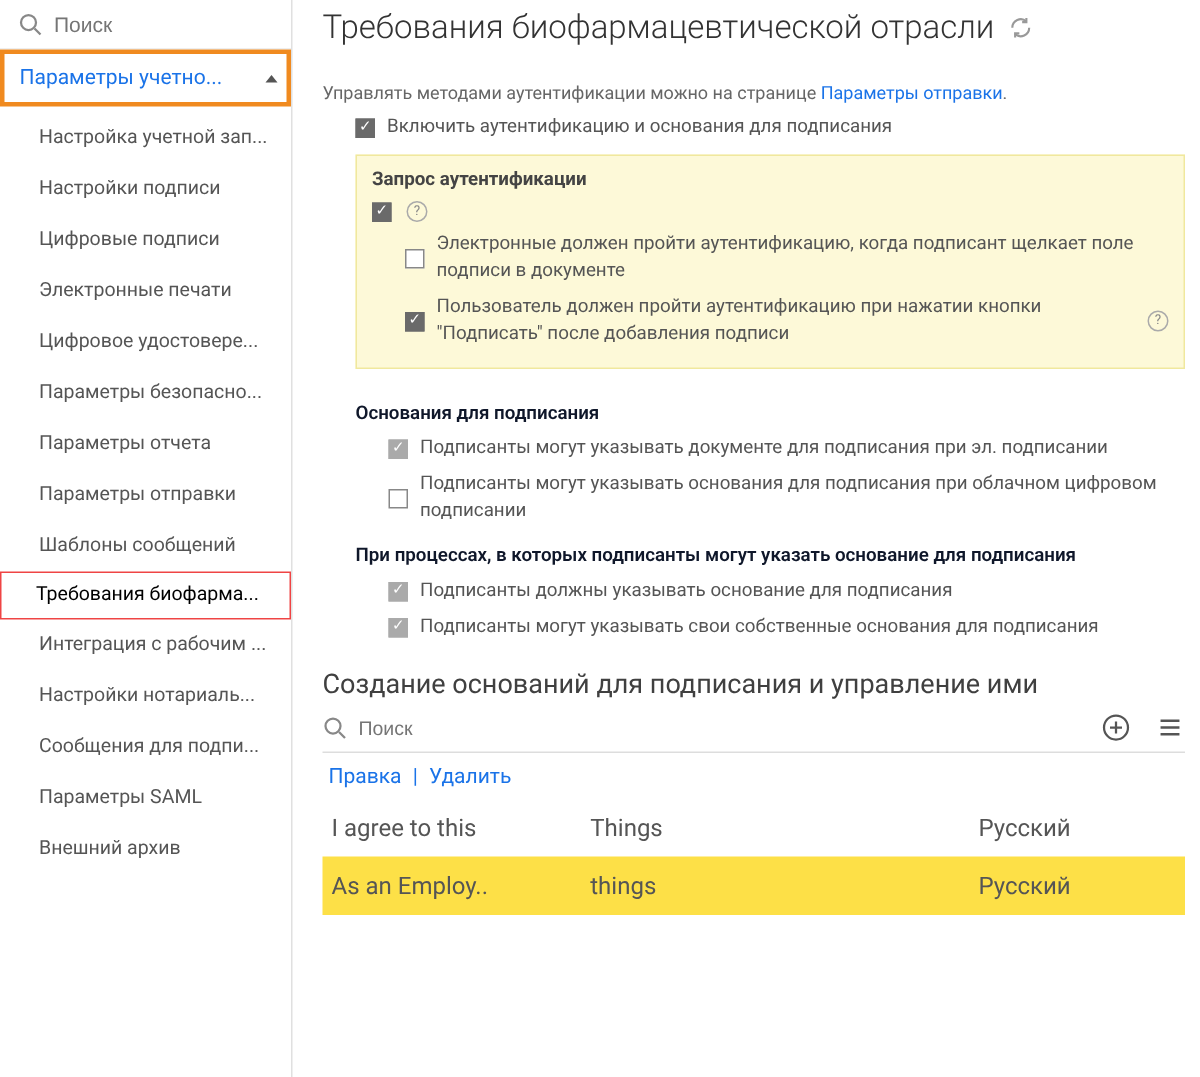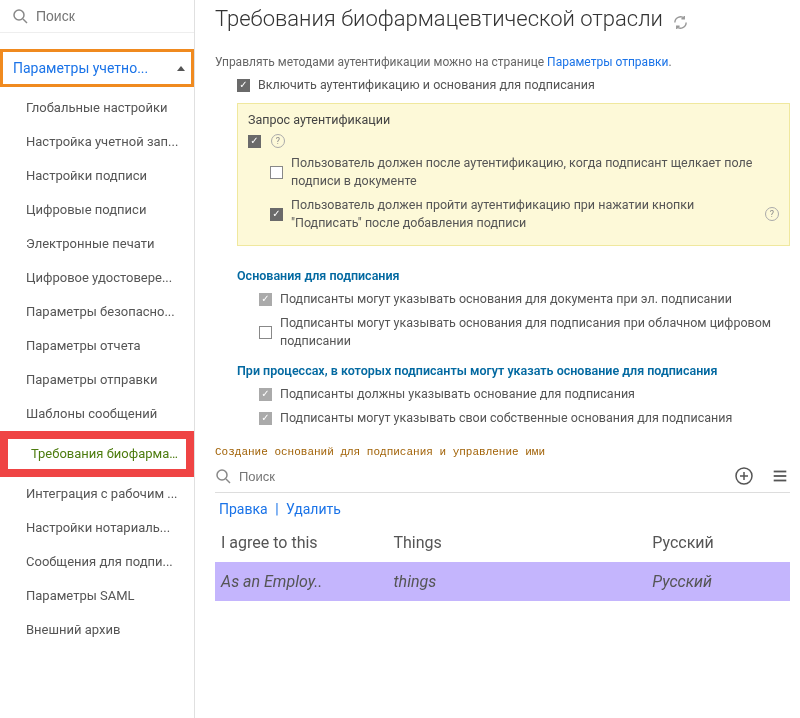--- a/index.html
+++ b/index.html
@@ -43,54 +43,53 @@
   }
   .sidebar-header {
     display: flex;
     align-items: center;
     justify-content: space-between;
     padding: 8px 6px 8px 10px;
     border: 3px solid #f08a1f;
     color: #1a73e8;
     font-size: 14px;
     cursor: pointer;
-    margin-top: 16px;
   }
   .sidebar-header span { white-space: nowrap; overflow: hidden; text-overflow: ellipsis; }
   .caret-up {
     width: 0; height: 0;
     border-left: 4px solid transparent;
     border-right: 4px solid transparent;
     border-bottom: 5px solid #555;
   }
   .nav-list { list-style: none; padding: 4px 0 4px 0; }
   .nav-item {
     padding: 8px 10px 8px 26px;
     color: #555;
     font-size: 13px;
     white-space: nowrap;
     overflow: hidden;
     text-overflow: ellipsis;
     cursor: pointer;
     line-height: 18px;
   }
   .nav-item.highlight {
-    border: 8px solid #ef4444;
-    color: #4d7c0f;
+    border: 1px solid #ef4444;
+    color: #000000;
     padding: 6px 7px 6px 23px;
   }
   
   .main {
     flex: 1;
     padding: 6px 10px 0 20px;
     overflow-y: auto;
   }
   .page-title-row {
     display:flex;
-    align-items:flex-end;
+    align-items:center;
     gap:10px;
     padding-bottom:6px;
   }
   .page-title {
     font-size: 22px;
     font-weight: 300;
     color: #333;
   }
   .refresh-icon { width:16px;height:16px; color:#888; }
   .intro {
@@ -124,72 +123,70 @@
     display:inline-flex;align-items:center;justify-content:center;
     width:14px;height:14px;border:1px solid #aaa;border-radius:50%;
     font-size:9px;color:#888;flex-shrink:0;margin-left:2px;
   }
   .callout {
     background: #fdf9d8;
     border: 1px solid #f0e89e;
     padding: 8px 10px 10px 10px;
     margin: 6px 0 12px 22px;
   }
-  .callout .sect-title { font-weight:400; color:#444; font-size:12.5px; padding-bottom:4px;}
+  .callout .sect-title { font-weight:700; color:#444; font-size:12.5px; padding-bottom:4px;}
   .section-title {
     font-weight: 600;
     font-size: 12.5px;
-    color: #0369a1;
+    color: #0f172a;
     padding: 10px 0 4px 22px;
   }
   .reasons-header {
-    font-size: 11px;
-    color: #a16207;
+    font-size: 18px;
+    color: #404040;
     padding: 16px 0 6px 0;
-    font-family: Liberation Mono, monospace;
   }
   .reasons-toolbar {
     display:flex;align-items:center;justify-content:space-between;
     border-bottom: 1px solid #ddd;
     padding: 2px 0 6px 0;
   }
   .reasons-toolbar .left { display:flex;align-items:center;gap:8px;}
   .reasons-toolbar input { border:none;outline:none;font-size:13px;color:#999;}
   .reasons-toolbar .right { display:flex;align-items:center;gap:16px;}
   .icon-btn { width:20px;height:20px;display:inline-flex;align-items:center;justify-content:center;color:#555;cursor:pointer; }
   .table-actions {
     padding: 8px 0 6px 4px;
     font-size: 14px;
   }
   .table-actions a { color:#1a73e8; text-decoration:none;}
   .sep { color:#1a73e8; padding: 0 4px;}
   .tbl { width:100%; border-collapse: collapse; font-size:16px; color:#555;}
   .tbl td { padding: 10px 6px; }
-  .tbl tr.selected { background:#c4b5fd;font-style:italic; }
+  .tbl tr.selected { background:#fde047; }
 </style>
 </head>
 <body>
 
 <div class="container">
   <aside class="sidebar">
     <div class="search-row">
       <span class="search-icon">
         <svg viewBox="0 0 16 16" width="16" height="16" fill="none" stroke="#888" stroke-width="1.5">
             <circle cx="7" cy="7" r="5"></circle>
             <line x1="11" y1="11" x2="15" y2="15"></line>
           </svg>
       </span>
       <input type="text" placeholder="Поиск" style="">
     </div>
     <div class="sidebar-header">
       <span>Параметры учетно...</span>
       <span class="caret-up"></span>
     </div>
     <ul class="nav-list" id="nav-list">
-        <li class="nav-item">Глобальные настройки</li>
         <li class="nav-item">Настройка учетной зап...</li>
         <li class="nav-item">Настройки подписи</li>
         <li class="nav-item">Цифровые подписи</li>
         <li class="nav-item">Электронные печати</li>
         <li class="nav-item">Цифровое удостовере...</li>
         <li class="nav-item">Параметры безопасно...</li>
         <li class="nav-item">Параметры отчета</li>
         <li class="nav-item">Параметры отправки</li>
         <li class="nav-item">Шаблоны сообщений</li>
         <li class="nav-item highlight">Требования биофарма...</li>
@@ -222,33 +219,33 @@
     </div>
 
     <div class="callout">
       <div class="sect-title">Запрос аутентификации</div>
       <div class="checkbox-row">
         <span class="chk checked">✓</span>
         <span class="help-icon">?</span>
       </div>
       <div class="checkbox-row indent1">
         <span class="chk"></span>
-        <span>Пользователь должен после аутентификацию, когда подписант щелкает поле подписи в документе</span>
+        <span>Электронные должен пройти аутентификацию, когда подписант щелкает поле подписи в документе</span>
       </div>
       <div class="checkbox-row indent1">
         <span class="chk checked">✓</span>
         <span>Пользователь должен пройти аутентификацию при нажатии кнопки "Подписать" после добавления подписи</span>
         <span class="help-icon">?</span>
       </div>
     </div>
 
     <div class="section-title">Основания для подписания</div>
     <div class="checkbox-row indent2">
       <span class="chk disabled checked">✓</span>
-      <span>Подписанты могут указывать основания для документа при эл. подписании</span>
+      <span>Подписанты могут указывать документе для подписания при эл. подписании</span>
     </div>
     <div class="checkbox-row indent2">
       <span class="chk"></span>
       <span>Подписанты могут указывать основания для подписания при облачном цифровом подписании</span>
     </div>
 
     <div class="section-title">При процессах, в которых подписанты могут указать основание для подписания</div>
     <div class="checkbox-row indent2">
       <span class="chk disabled checked">✓</span>
       <span>Подписанты должны указывать основание для подписания</span>

